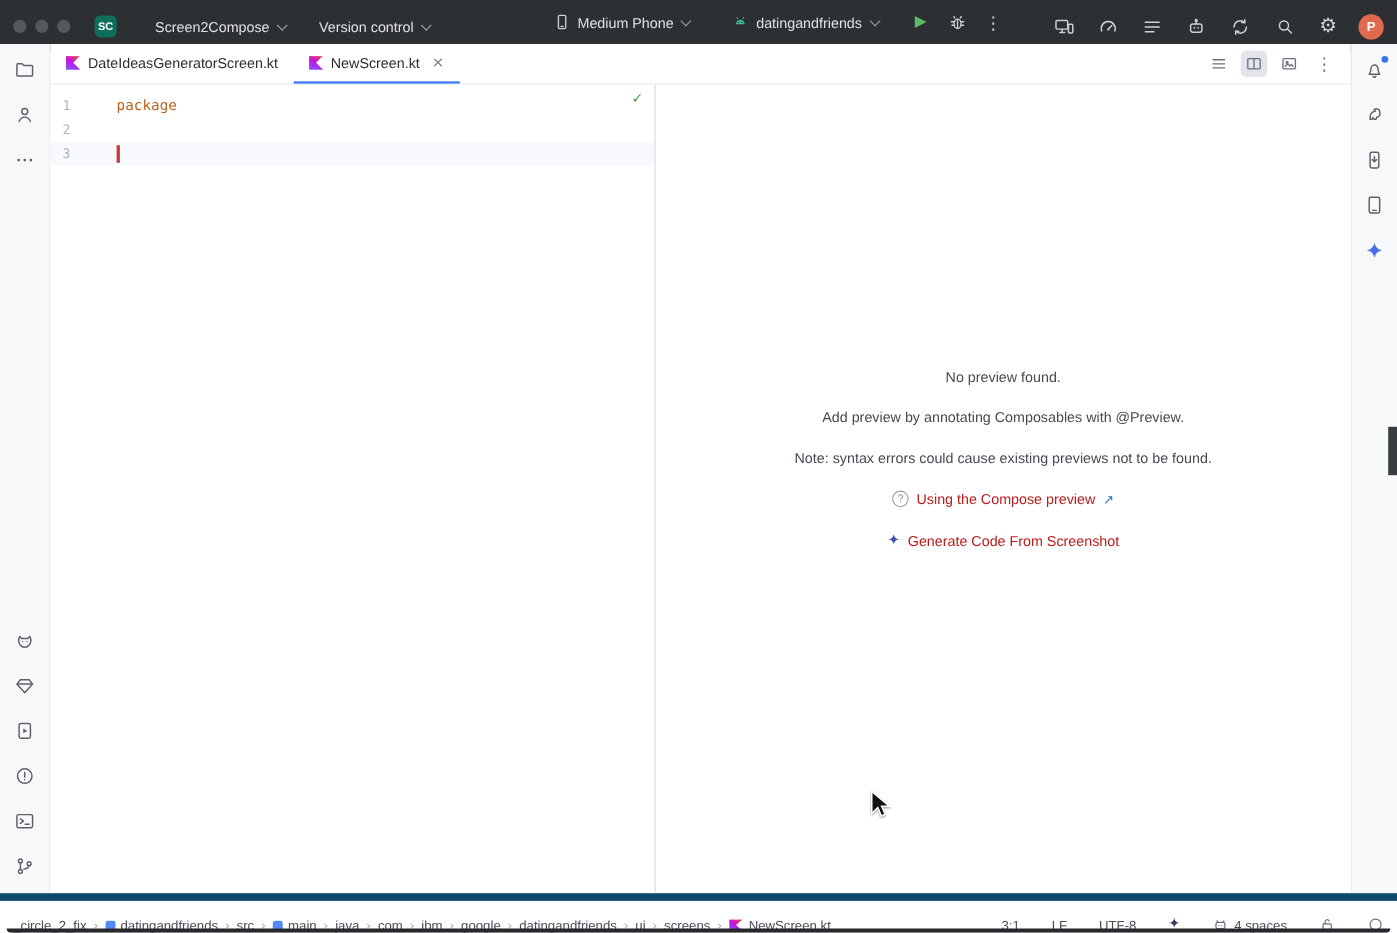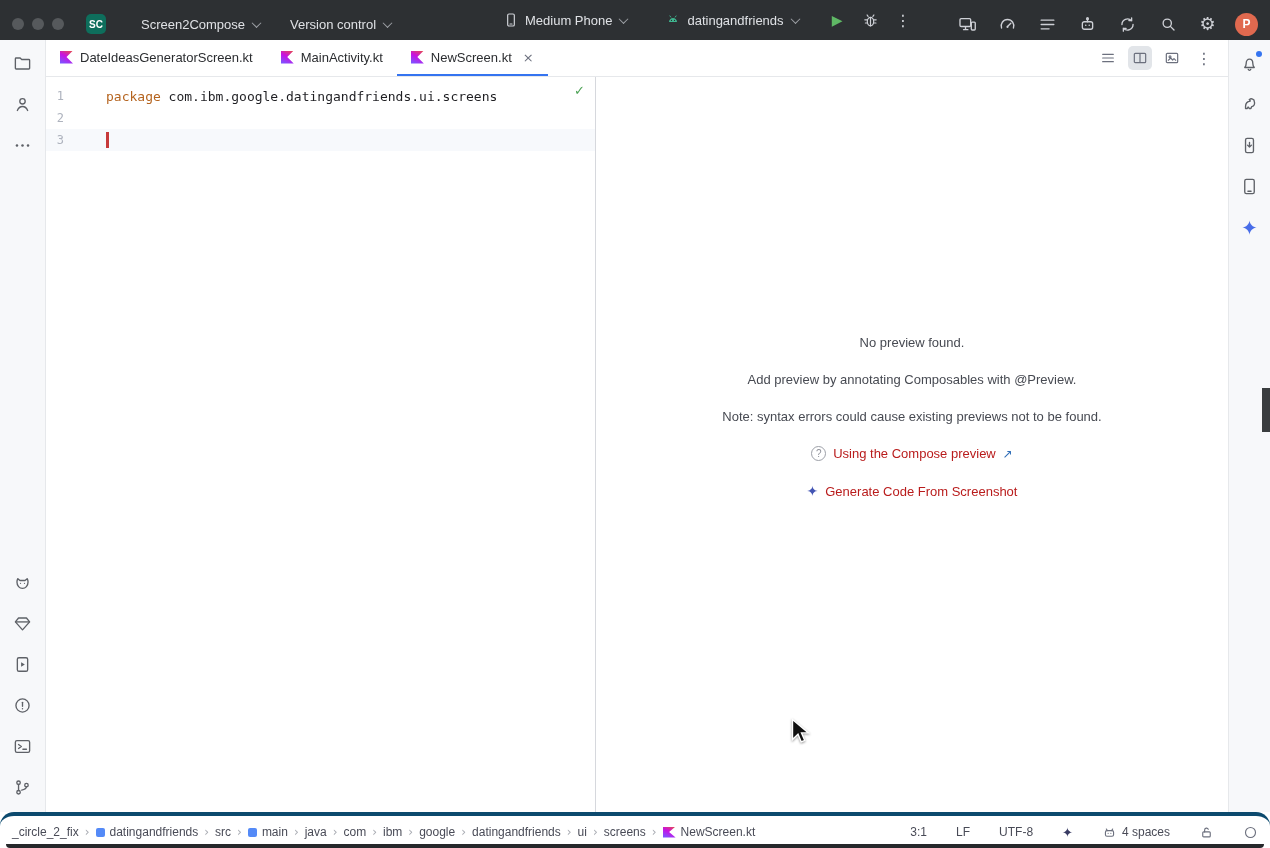--- a/index.html
+++ b/index.html
@@ -72,21 +72,21 @@
     align-items:center; gap:22px; color:#474A52; }
   .pv-row { display:flex; align-items:center; gap:7px; }
   .pv-link { color:#b91c1c; cursor:pointer; }
   .q-circle { width:15px; height:15px; border:1.2px solid #9DA0A8; border-radius:50%; color:#8E9099;
     font-size:10px; display:flex; align-items:center; justify-content:center; }
   .ext-arrow { color:#2F6EB8; font-size:12px; font-family:"DejaVu Sans", sans-serif; }
   .sparkle { color:#4355B4; font-size:14px; font-family:"DejaVu Sans", sans-serif; }
 
   
   .statusbar { position:absolute; left:0; right:0; bottom:0; height:36px; background:#FFFFFF;
-    border-top:4px solid #0c4a6e; display:flex; align-items:center; padding:0 12px; font-size:12px; color:#494B57;border-radius:14px; }
+    border-top:7px solid #0c4a6e; display:flex; align-items:flex-end; padding:0 12px; font-size:12px; color:#494B57; }
   .crumbs { display:flex; align-items:center; gap:6px; min-width:0; }
   .crumb { display:flex; align-items:center; gap:5px; white-space:nowrap; }
   .crumb-sep { color:#A8ABB2; font-family:"DejaVu Sans", sans-serif; }
   .mod-icon { width:9px; height:9px; border-radius:2px; background:#548AF7; }
   .sb-right { margin-left:auto; display:flex; align-items:center; gap:29px; }
   .sb-item { display:flex; align-items:center; gap:5px; color:#494B57; }
   .sb-icon { color:#6C707E; display:flex; align-items:center; }
   .sb-sparkle { color:#393B63; font-size:13px; font-family:"DejaVu Sans", sans-serif; }
 
   
@@ -262,24 +262,20 @@
     </div>
   </aside>
 
   <div class="content-col">
 
     <div class="tabbar">
       <div class="tab">
         <span class="kt-icon"></span>
         <span>DateIdeasGeneratorScreen.kt</span>
       </div>
-      <div class="tab">
-        <span class="kt-icon"></span>
-        <span>MainActivity.kt</span>
-      </div>
       <div class="tab active">
         <span class="kt-icon"></span>
         <span>NewScreen.kt</span>
         <span class="tab-close">×</span>
       </div>
 
       <div class="tabbar-right">
         <div class="view-btn">
           <svg class="ic" width="16" height="16" viewBox="0 0 24 24" fill="none" stroke="currentColor" stroke-width="1.8" stroke-linecap="round">
               <path d="M4 6.5h16M4 12h16M4 17.5h16"></path>
@@ -300,21 +296,21 @@
         </div>
         <div class="view-btn">
           <span class="morev" style="color:#6C707E;">⋮</span>
         </div>
       </div>
     </div>
 
     <div class="editor-split">
       <div class="editor">
         <div class="code-row">
-          <span class="ln">1</span><span class="kw">package</span><span class="code-text"> com.ibm.google.datingandfriends.ui.screens</span>
+          <span class="ln">1</span><span class="kw">package</span>
         </div>
         <div class="code-row">
           <span class="ln">2</span>
         </div>
         <div class="code-row current">
           <span class="ln">3</span><span class="caret"></span>
         </div>
         <span class="inspect-ok">✓</span>
       </div>
 

